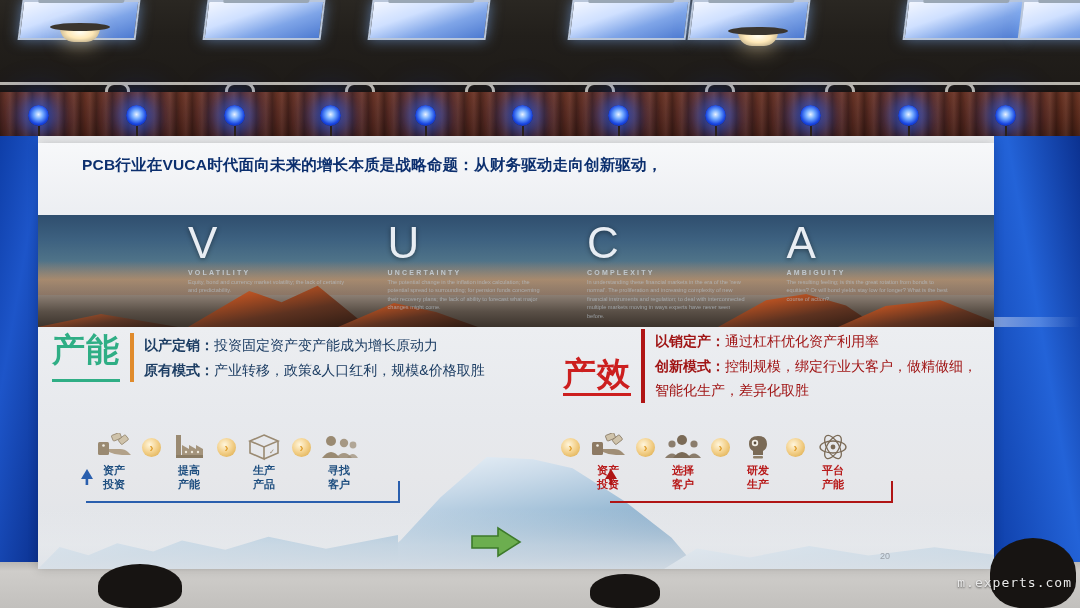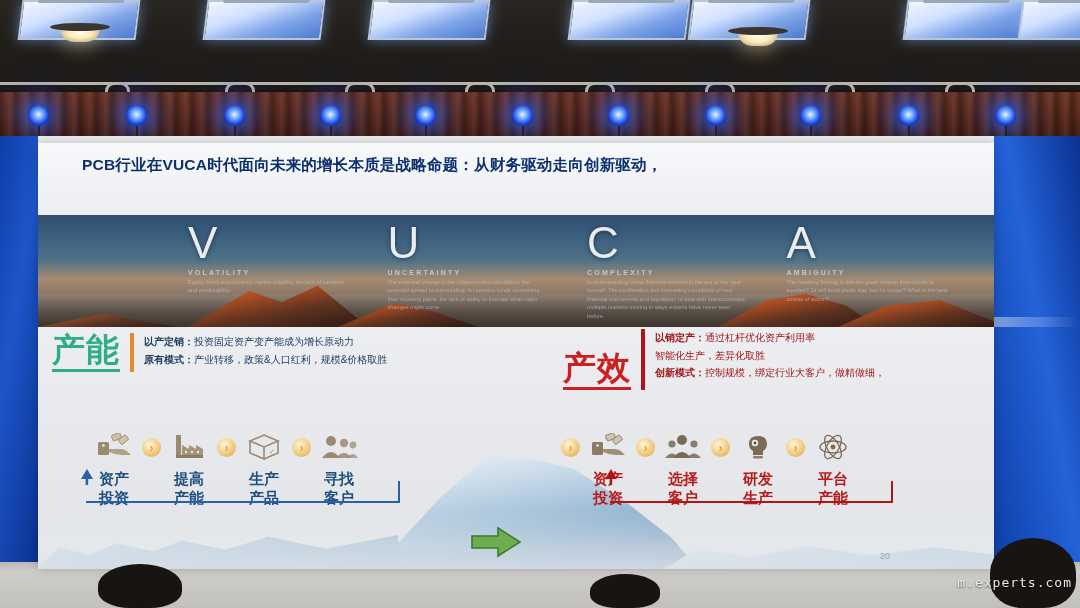--- a/index.html
+++ b/index.html
@@ -181,36 +181,36 @@
 
   
   .kpi { position:absolute; }
   .kpi-word {
     font-size:33px; font-weight:bold; line-height:1;
     letter-spacing:1px; padding-bottom:3px;
   }
   .kpi-word.left { color:#2fae85; border-bottom:3px solid #2fae85; }
   .kpi-word.right { color:#cc1f1f; border-bottom:3px solid #cc1f1f; }
   .kpi-bar { width:4px; align-self:stretch; }
-  .kpi-lines { font-size:10px; line-height:1.75; }
+  .kpi-lines { font-size:14px; line-height:1.75; }
   .kpi-lines .lbl { font-weight:bold; }
   .left-block .kpi-lines { color:#1c3d63; }
   .left-block .kpi-bar { background:#e08b2c; }
   .right-block .kpi-lines { color:#a01515; }
   .right-block .kpi-bar { background:#b01515; }
 
   .green-arrow {
     position:absolute; left:432px; top:383px; width:52px; height:32px;
   }
 
   
   .flow { position:absolute; display:flex; align-items:flex-start; }
   .flow-node { width:56px; text-align:center; }
   .flow-icon { height:30px; display:flex; align-items:flex-end; justify-content:center; }
-  .flow-label { font-size:15px; font-weight:bold; line-height:1.25; margin-top:9px; }
+  .flow-label { font-size:11px; font-weight:bold; line-height:1.25; margin-top:3px; }
   .flow-left .flow-label { color:#1f4f80; }
   .flow-right .flow-label { color:#b81b1b; }
   .chev {
     width:19px; height:19px; border-radius:50%; margin-top:7px;
     background:radial-gradient(circle at 40% 35%,#fff6dd 0%,#f3d08a 48%,#d9a53f 100%);
     display:flex; align-items:center; justify-content:center;
     color:#e2a233; font-size:12px; font-weight:bold; flex:0 0 auto;
   }
 
   .loop { position:absolute; }
@@ -387,24 +387,24 @@
     <polygon points="2,10 28,10 28,2 50,16 28,30 28,22 2,22" fill="#6cae4f" stroke="#3d7a2a" stroke-width="1.6"></polygon>
   </svg>
 
   <div class="kpi right-block" style="left:525px; top:186px; display:flex; gap:10px; align-items:stretch;">
     <div class="kpi-word right" style="align-self:center;margin-top:22px;">产效</div>
     <div class="kpi-bar"></div>
     <div class="kpi-lines">
       <div>
         <span class="lbl">以销定产：</span><span>通过杠杆优化资产利用率</span>
       </div>
-      <div>智能化生产，差异化取胜</div>
       <div>
         <span class="lbl">创新模式：</span><span>控制规模，绑定行业大客户，做精做细，</span>
       </div>
+      <div>智能化生产，差异化取胜</div>
     </div>
   </div>
 
   <div class="flow flow-left" style="left:48px; top:288px;">
     <div class="flow-node">
       <div class="flow-icon">
         <svg width="36" height="28" viewBox="0 0 36 28">
           <rect x="2" y="9" width="11" height="13" rx="1.5" fill="#9a8a72"></rect>
           <circle cx="7.5" cy="12.5" r="1.3" fill="#f3efe6"></circle>
           <path d="M13 16 h11 q5 0 8 3 l3 3 h-9 q-7 0 -13 -3 z" fill="#b2a189"></path>

